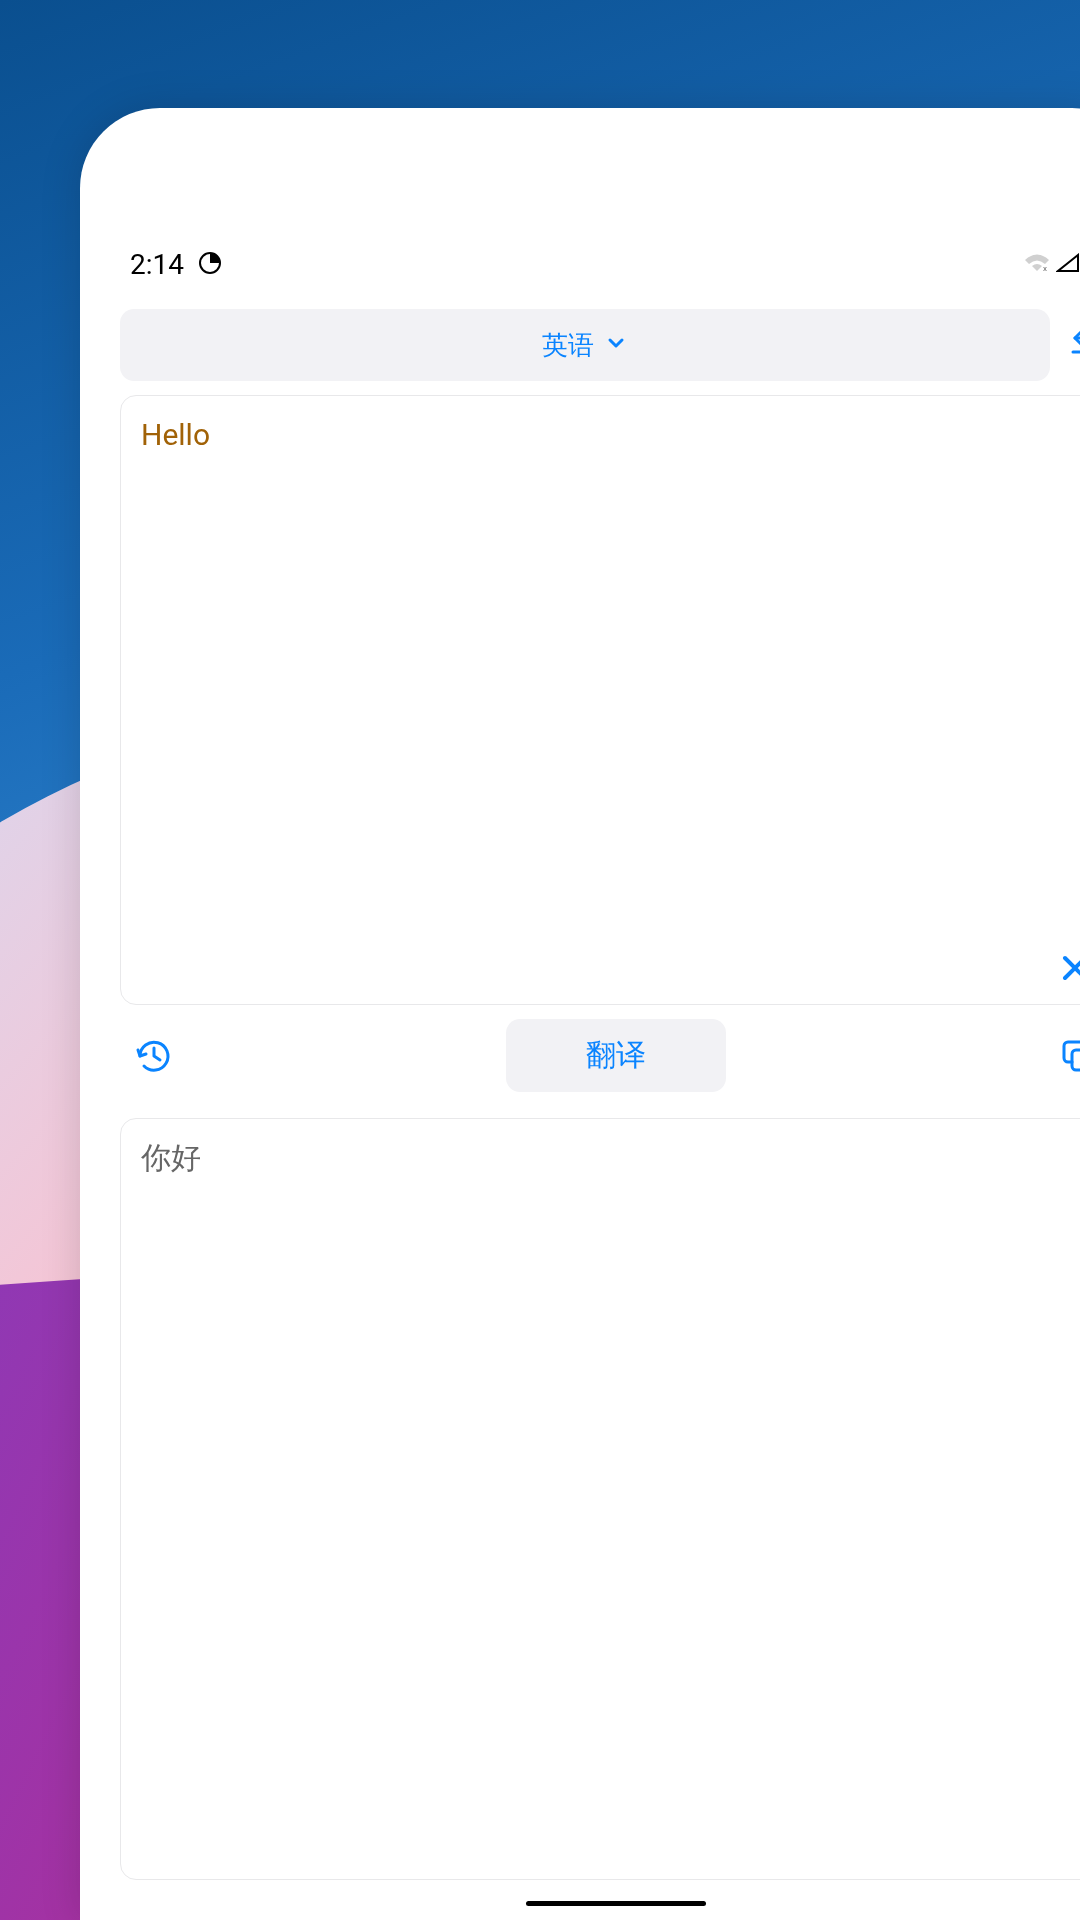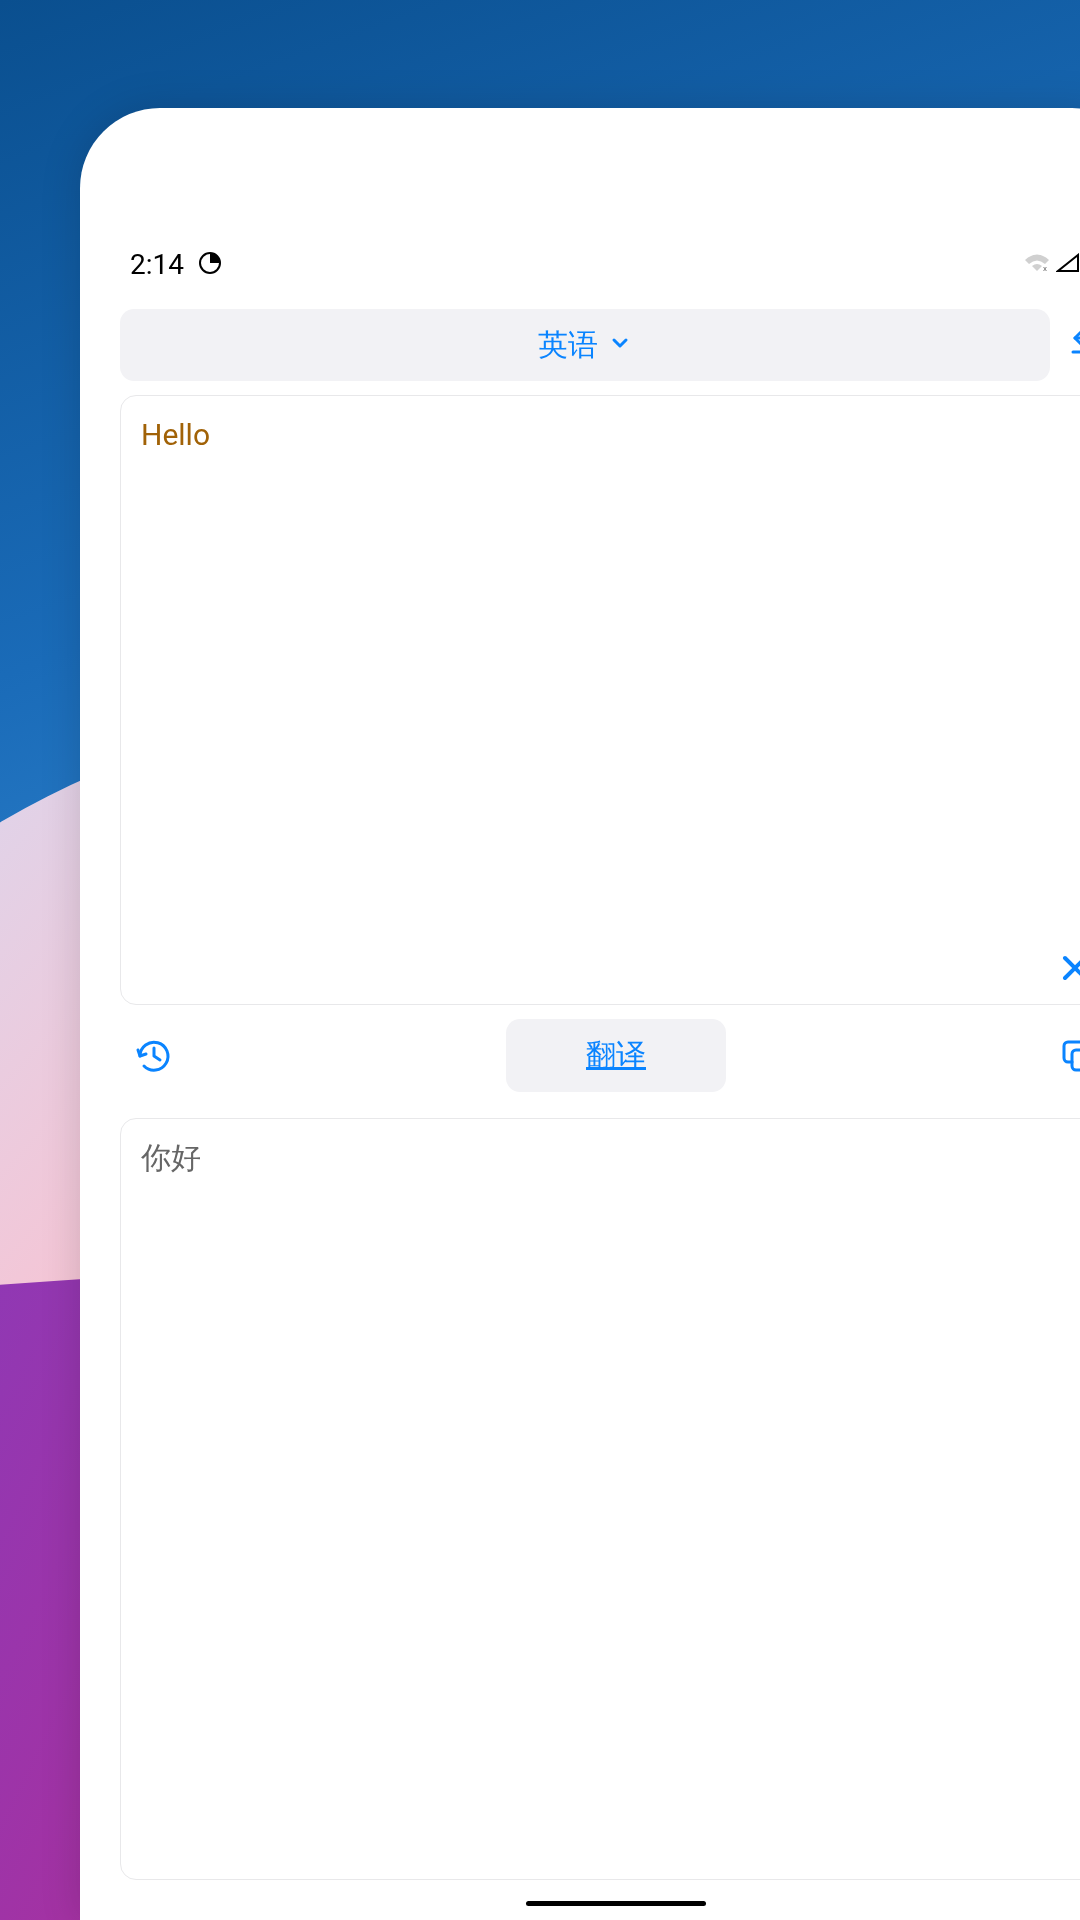--- a/index.html
+++ b/index.html
@@ -110,21 +110,21 @@
       background: #f2f2f5;
       border-radius: 14px;
       display: flex;
       align-items: center;
       justify-content: center;
       gap: 10px;
       cursor: pointer;
     }
     
     .lang-pill-text {
-      font-size: 30px;
+      font-size: 26px;
       color: #0a84ff;
       font-weight: 400;
     }
     
     .swap-btn {
       width: 50px;
       height: 50px;
       display: flex;
       align-items: center;
       justify-content: center;
@@ -190,21 +190,20 @@
       background: #f2f2f5;
       border-radius: 14px;
       padding: 16px 80px;
       cursor: pointer;
     }
     
     .translate-btn-text {
       font-size: 30px;
       color: #0a84ff;
       font-weight: 400;
-      text-decoration: underline;
     }
     
     .home-indicator {
       position: absolute;
       bottom: 14px;
       left: 50%;
       transform: translateX(-50%);
       width: 180px;
       height: 5px;
       background: #000;

